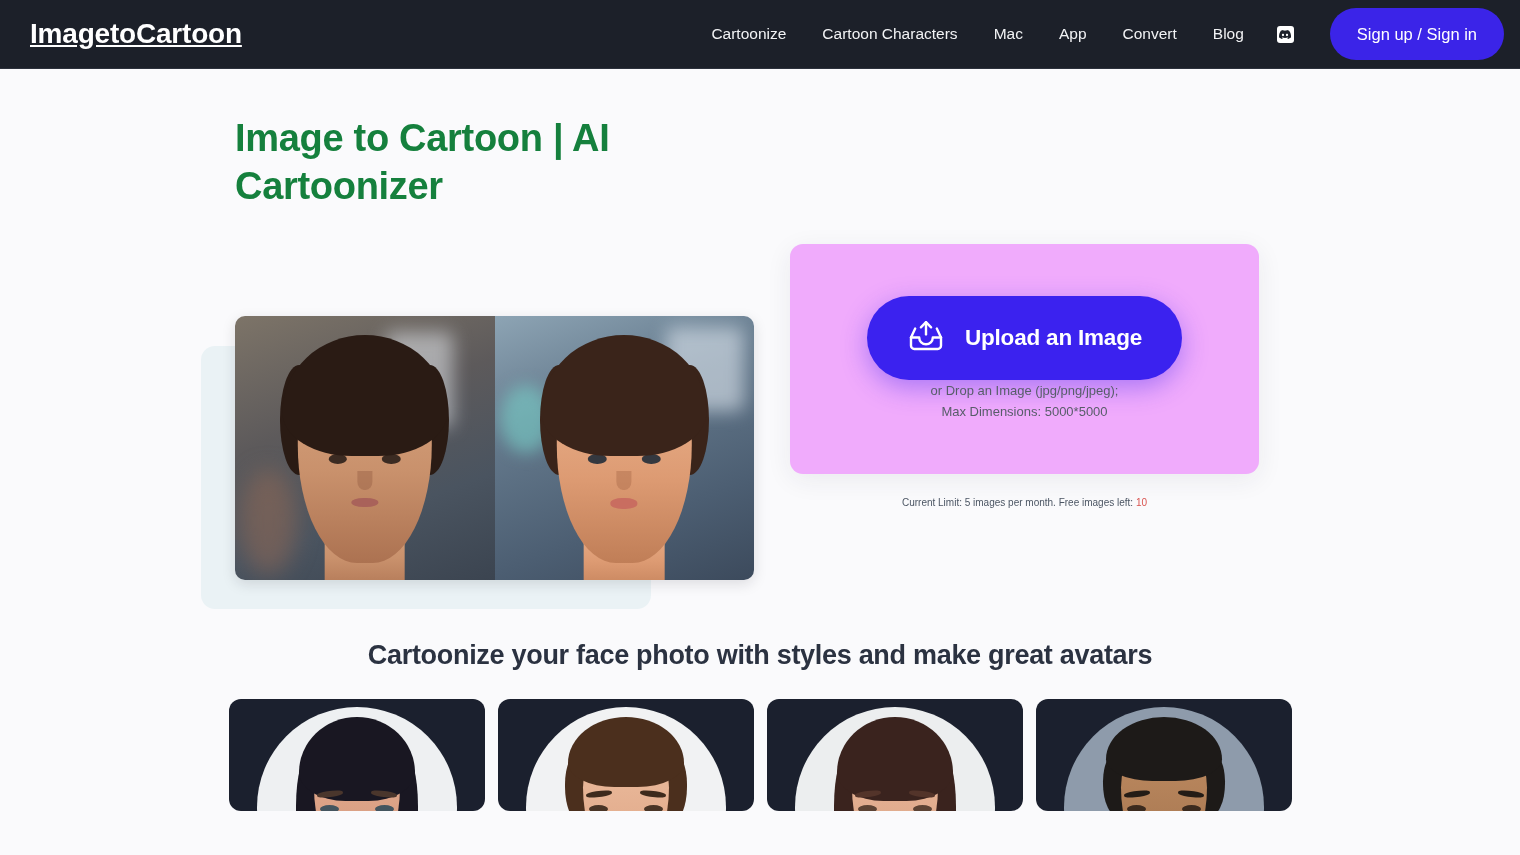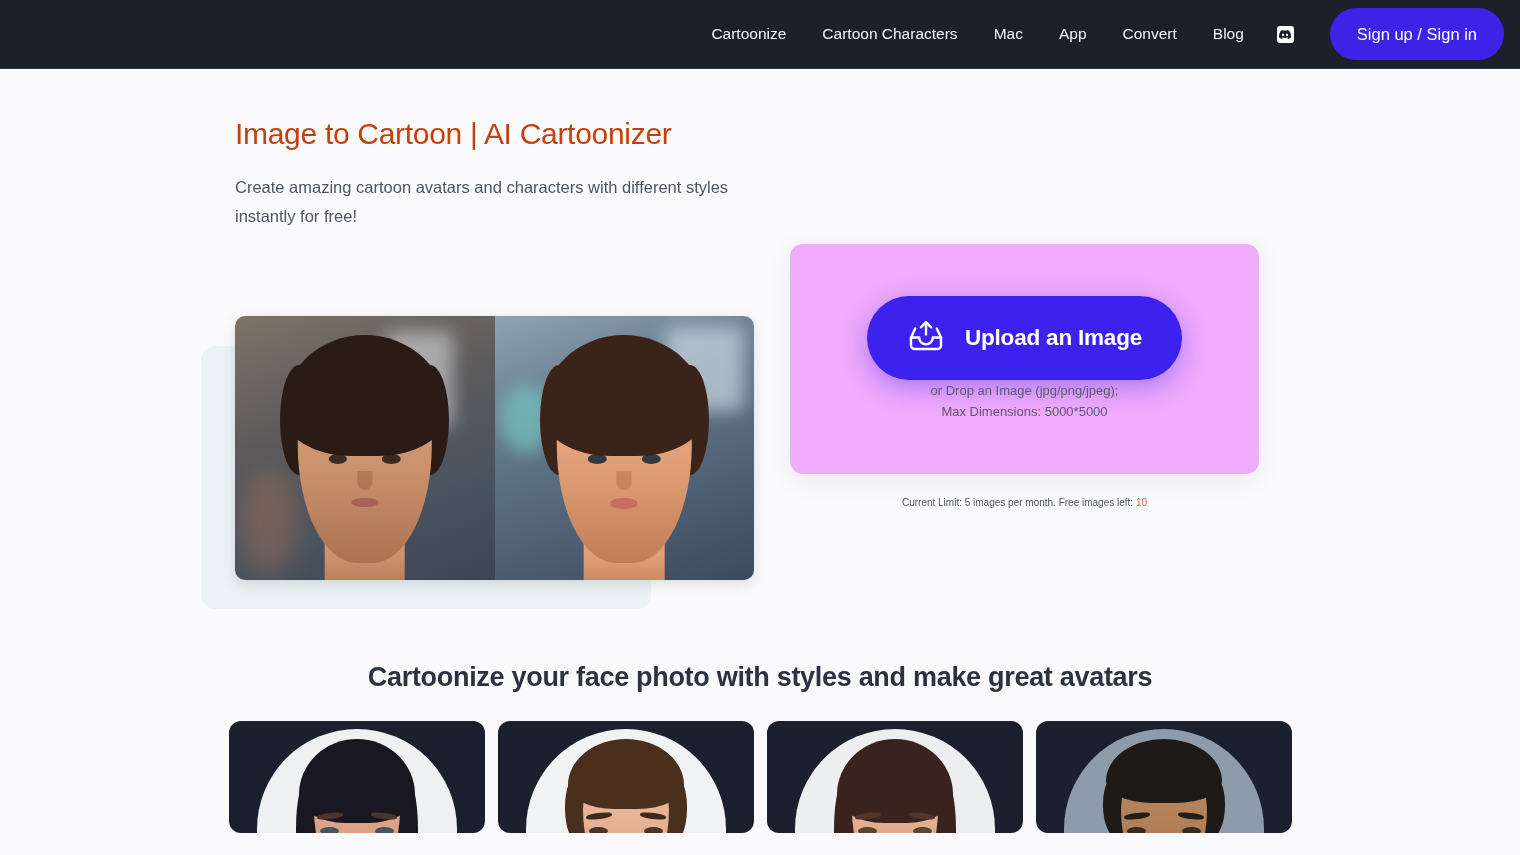--- a/index.html
+++ b/index.html
@@ -92,23 +92,23 @@
   }
 
   #hero-left {
     position: absolute;
     left: 235px;
     top: 46px;
     width: 530px;
   }
 
   #hero-title {
-    font-size: 30px;
-    font-weight: normal;
-    color: #c2410c;
+    font-size: 38px;
+    font-weight: bold;
+    color: #15803d;
     letter-spacing: -0.3px;
     line-height: 1.25;
   }
 
   #hero-subtitle {
     margin-top: 20px;
     font-size: 16.5px;
     line-height: 1.8;
     color: #4b5563;
     max-width: 500px;
@@ -275,21 +275,20 @@
 
   #limit-count { color: #d9534f; }
 
   
   #features {
     position: absolute;
     left: 0;
     top: 640px;
     width: 1520px;
     text-align: center;
-    margin-top: 22px;
   }
 
   #features-title {
     font-size: 27px;
     font-weight: bold;
     color: #2b3241;
     letter-spacing: -0.3px;
   }
 
   #features-subtitle {
@@ -385,20 +384,21 @@
   .avatar-card[data-variant="d"] .avatar-hair { background: #1d1a18; height: 64px; }
   .avatar-card[data-variant="d"] .avatar-hair-l,
   .avatar-card[data-variant="d"] .avatar-hair-r { background: #1d1a18; height: 66px; }
   .avatar-card[data-variant="d"] .avatar-brow { background: #241c16; }
   .avatar-card[data-variant="d"] .avatar-eye { background: #3b2a1e; }
 </style>
 </head>
 <body>
 
 <header id="site-header">
+  <a id="brand-logo" href="#">ImagetoCartoon</a>
 
   <nav id="main-nav">
     <a class="nav-link" href="#">Cartoonize</a>
     <a class="nav-link" href="#">Cartoon Characters</a>
     <a class="nav-link" href="#">Mac</a>
     <a class="nav-link" href="#">App</a>
     <a class="nav-link" href="#">Convert</a>
     <a class="nav-link" href="#">Blog</a>
 
     <a id="discord-link" href="#">
@@ -410,21 +410,20 @@
     </a>
 
     <button id="signin-button">Sign up / Sign in</button>
   </nav>
 </header>
 
 <section id="hero">
 
   <div id="hero-left">
     <h1 id="hero-title">Image to Cartoon | AI Cartoonizer</h1>
-    <p id="hero-subtitle">Create amazing cartoon avatars and characters with different styles instantly for free!</p>
   </div>
 
   <div id="showcase">
     <div id="showcase-backdrop"></div>
     <div id="showcase-frame">
 
       <div class="showcase-half photo-half">
         <div class="bg-blur-a"></div>
         <div class="bg-blur-b"></div>
         <div class="face">

